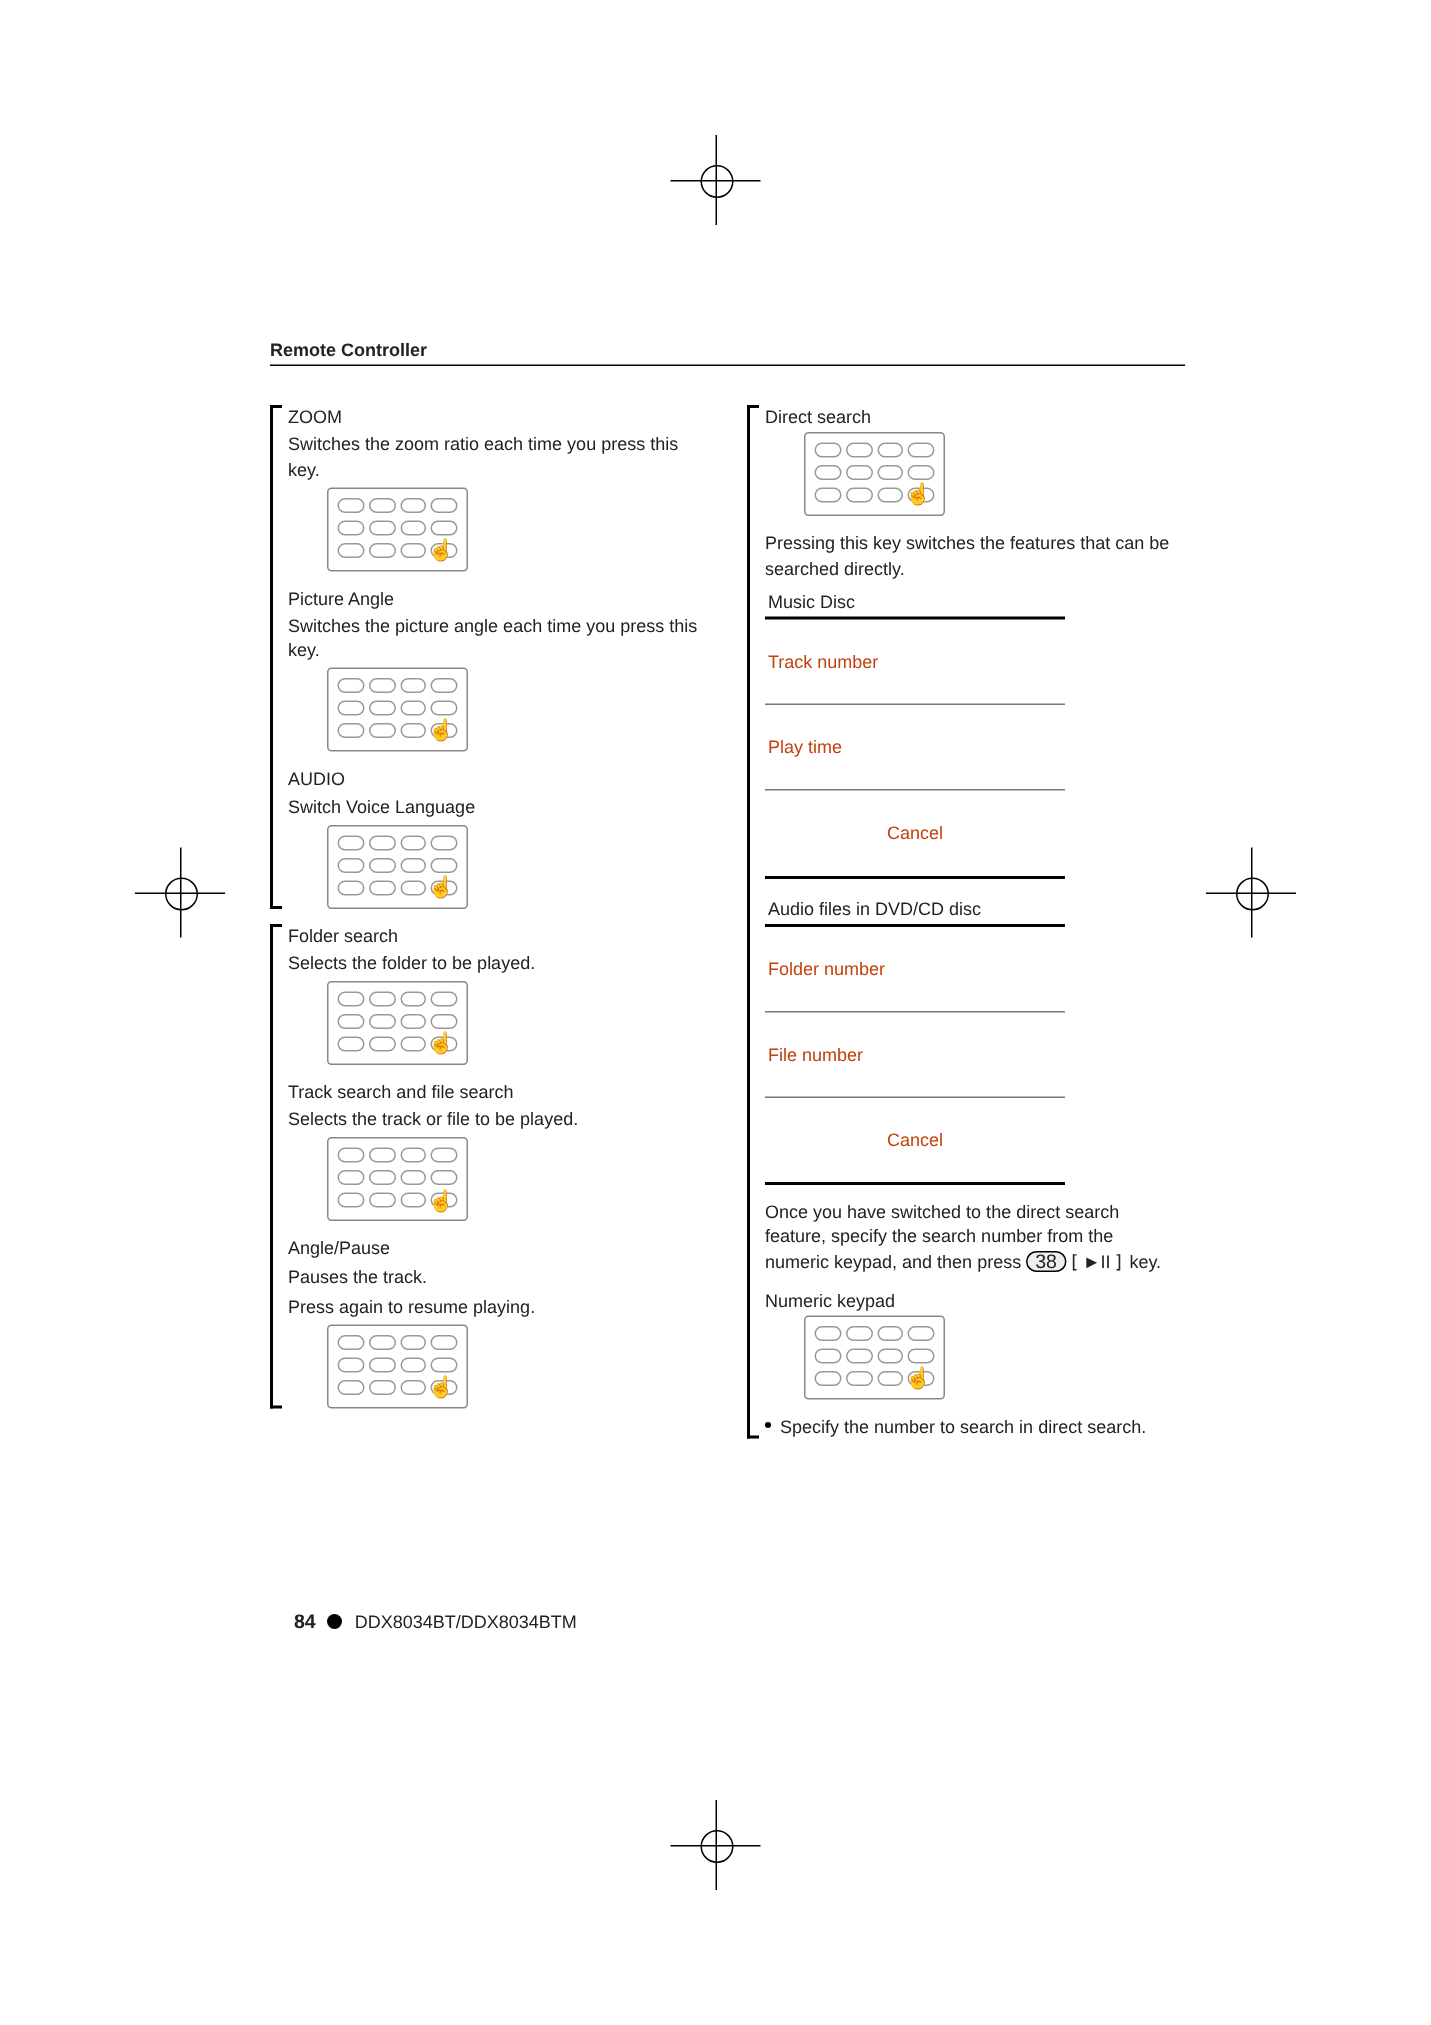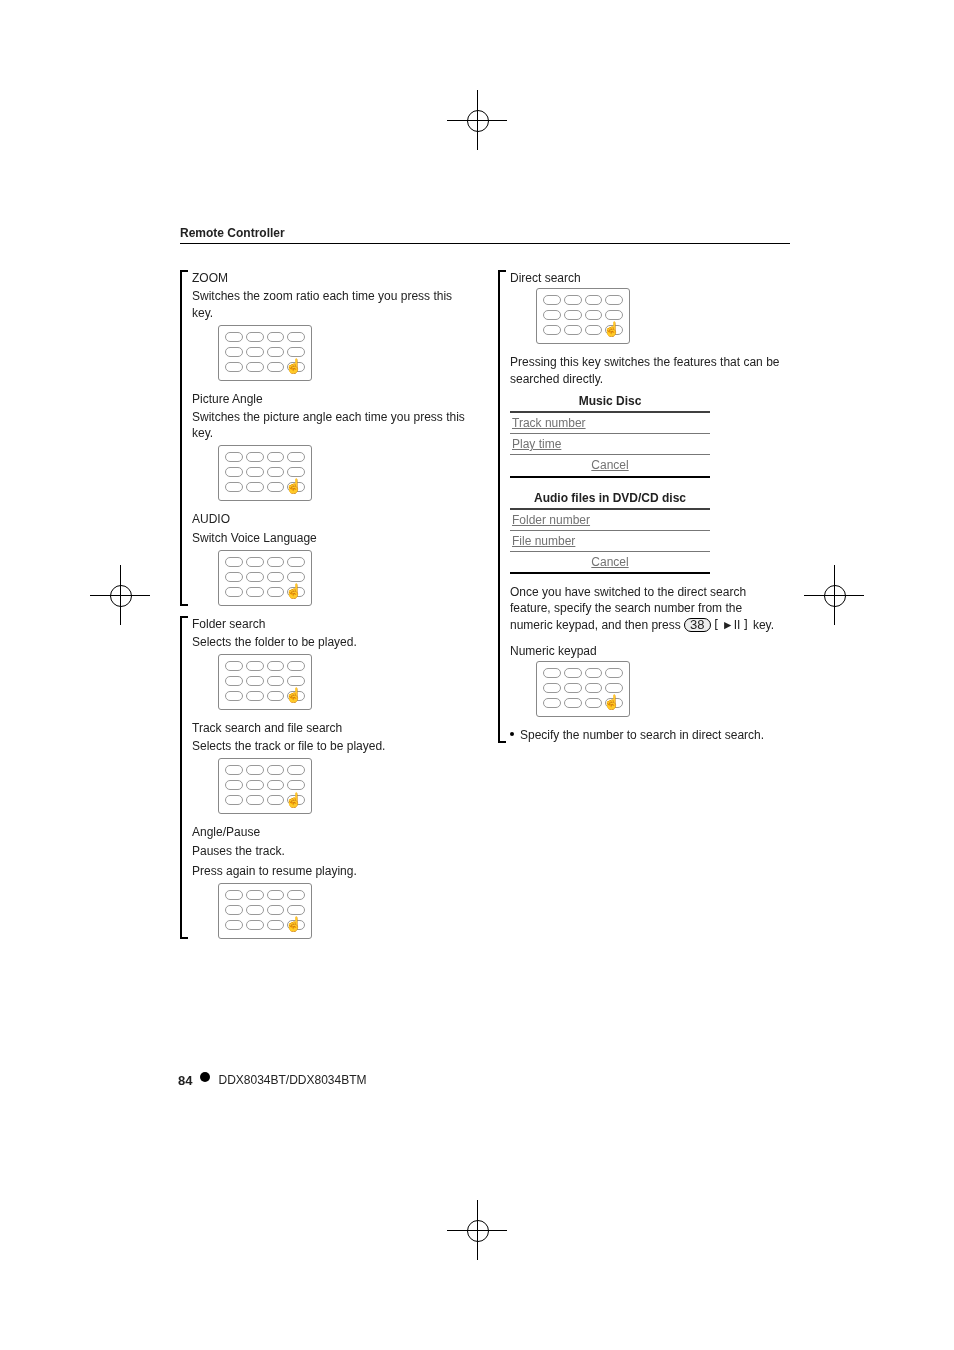--- a/index.html
+++ b/index.html
@@ -134,30 +134,29 @@
     margin: 18px 0 10px 0;
     line-height: 1.25;
   }
 
   .mini-table {
     border-collapse: collapse;
     width: 200px;
     margin: 4px 0 10px 0;
   }
   .mini-table th {
-    text-align: center;
-    font-weight: 700;
-    border-bottom: 2px solid #404040;
+    text-align: left;
+    font-weight: 400;
+    border-bottom: 2px solid #000000;
     padding: 2px 2px;
   }
   .mini-table td {
     border-bottom: 1px solid #777;
-    padding: 2px 2px;
-    color: #737373;
-    text-decoration: underline;
+    padding: 20px 2px;
+    color: #c2410c;
   }
   .mini-table tr:last-child td {
     border-bottom: 2px solid #000;
     text-align: center;
   }
 
   .bullet-row {
     display: flex;
     align-items: flex-start;
     gap: 6px;
@@ -166,24 +165,25 @@
   .bullet-row .dot {
     width: 4px; height: 4px;
     background: #000;
     border-radius: 50%;
     margin-top: 5px;
     flex: none;
   }
 
   .footer {
     position: absolute;
-    left: 178px;
+    left: 196px;
     bottom: 260px;
     font-size: 12px;
     display: flex;
+    align-items: center;
     gap: 8px;
   }
   .footer .pg {
     font-weight: 700;
     font-size: 13px;
   }
   .footer .circ {
     width: 10px; height: 10px;
     background: #000;
     border-radius: 50%;

